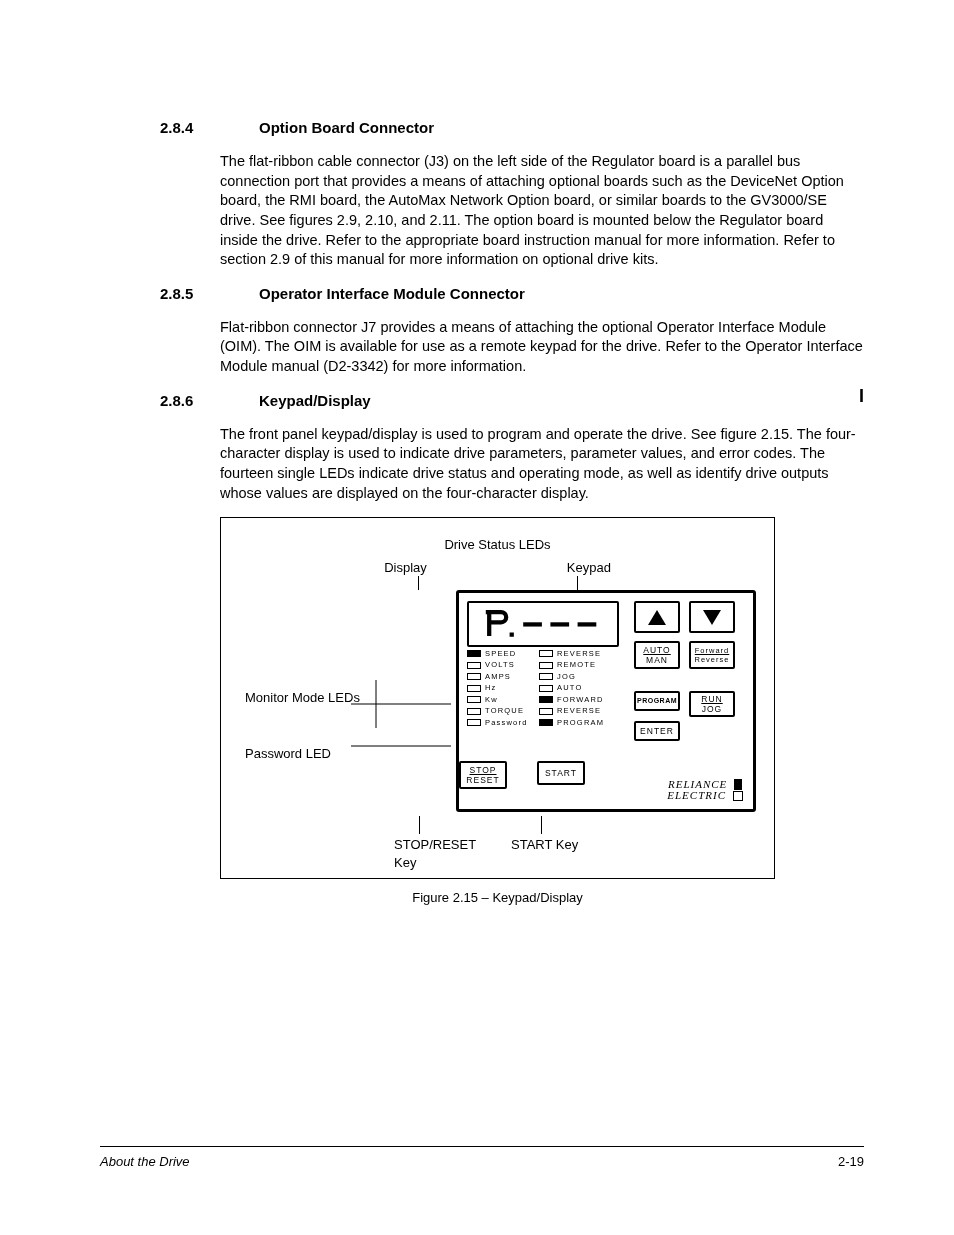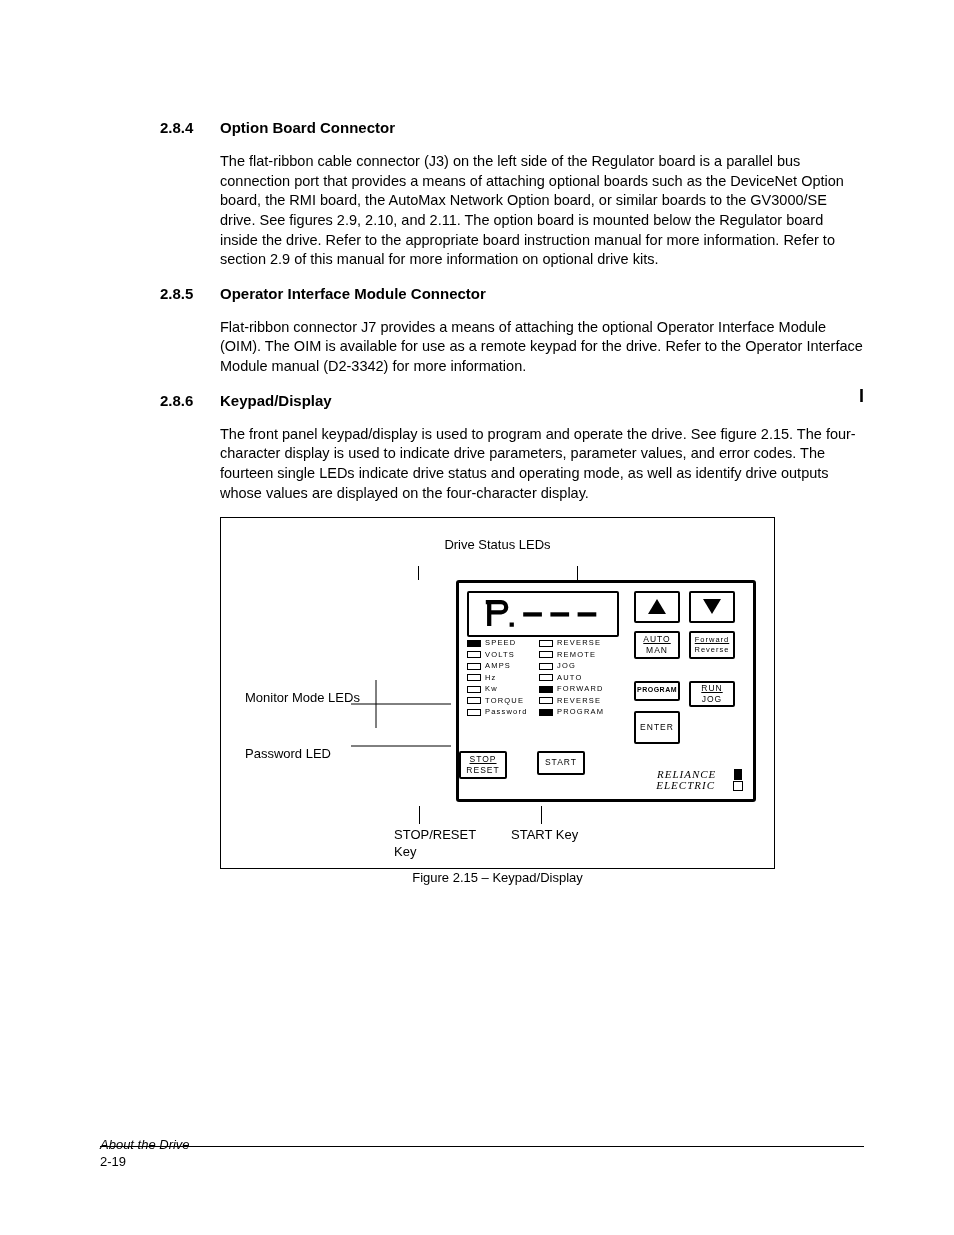--- a/index.html
+++ b/index.html
@@ -15,20 +15,21 @@
     height: 1235px;
     box-sizing: border-box;
     padding: 110px 90px 60px 220px;
     position: relative;
   }
   .sec-head {
     font-weight: bold;
     font-size: 15px;
     margin: 8px 0 14px -60px;
     display: flex;
+    gap: 39px;
   }
   .sec-num { width: 60px; flex-shrink: 0; }
   p.body { margin: 0 0 14px 0; }
   .right-mark {
     position: absolute;
     top: 384px;
     right: 90px;
     font-weight: bold;
     font-size: 18px;
   }
@@ -41,24 +42,24 @@
     width: 555px;
     border: 1px solid #000;
     background: #fff;
     position: relative;
     padding: 18px 18px 12px 18px;
     box-sizing: border-box;
   }
   .fig-caption {
     text-align: center;
     font-size: 13px;
-    margin-top: 0;
+    margin-top: 10px;
   }
   .top-labels { font-size: 13px; text-align: center; }
-  .top-row1 { margin-bottom: 12px; text-align: center; }
+  .top-row1 { margin-bottom: 5px; text-align: center; }
   .top-row2 { display: flex; justify-content: center; gap: 140px; }
   .leader-top { display:flex; justify-content:center; gap: 158px; height: 14px;}
   .leader-top div { width:1px; background:#000; height:14px; }
 
   .panel {
     border: 3px solid #000;
     border-radius: 3px;
     height: 222px;
     width: 300px;
     margin-left: auto;
@@ -111,36 +112,36 @@
   }
   .key .ul { text-decoration: underline; }
   .key.pad { padding: 2px 3px; }
 
   .k-up    { top: 8px;  left: 175px; width: 46px; height: 32px; }
   .k-down  { top: 8px;  left: 230px; width: 46px; height: 32px; }
   .k-auto  { top: 48px; left: 175px; width: 46px; height: 28px; }
   .k-fwd   { top: 48px; left: 230px; width: 46px; height: 28px; font-size: 7.5px; }
   .k-prog  { top: 98px; left: 175px; width: 46px; height: 20px; font-size:7px; font-weight:bold; letter-spacing:0.5px;}
   .k-run   { top: 98px; left: 230px; width: 46px; height: 26px; }
-  .k-ent   { top: 128px;left: 175px; width: 46px; height: 33px; }
+  .k-ent   { top: 128px;left: 175px; width: 46px; height: 20px; }
 
   .k-stop  { top: 168px;left: 0;  width: 48px; height: 28px; }
   .k-start { top: 168px;left: 78px;  width: 48px; height: 24px; }
 
   .brand {
     position: absolute;
     right: 10px; bottom: 8px;
     font-style: italic;
     font-family: "Times New Roman", serif;
     font-size: 11px;
     letter-spacing: 1px;
     text-align: center;
     line-height: 1;
   }
-  .brand .bl { display:flex; align-items:flex-end; gap:17px; justify-content:center;}
+  .brand .bl { display:flex; align-items:flex-end; gap:6px; justify-content:center;}
   .brand .blk { width: 8px; height: 11px; background:#000; display:inline-block; margin-left:1px;}
   .brand .sq  { width: 8px; height: 8px; border:1.5px solid #000; display:inline-block; margin-left:1px;}
 
   .side-labels {
     position: absolute;
     font-size: 13px;
     left: 24px;
     line-height: 1.3;
   }
   .sl-mon { top: 172px; }
@@ -163,21 +164,20 @@
     position: absolute;
     left: 100px; right: 90px; bottom: 88px;
     border-top: 1px solid #000;
   }
   .footer {
     position: absolute;
     left: 100px; right: 90px; bottom: 64px;
     display: flex;
     justify-content: space-between;
     font-size: 13px;
-    flex-direction: column;
   }
   .footer .ft-left { font-style: italic; }
 
   .tri-up, .tri-down { width:0; height:0; }
   .tri-up   { border-left:9px solid transparent; border-right:9px solid transparent; border-bottom:15px solid #000;}
   .tri-down { border-left:9px solid transparent; border-right:9px solid transparent; border-top:15px solid #000;}
 </style>
 </head>
 <body>
 
@@ -209,20 +209,24 @@
       <div class="side-labels sl-mon">Monitor Mode LEDs</div>
       <div class="side-labels sl-pw">Password LED</div>
       <svg style="position:absolute; left:0; top:0; width:100%; height:100%; pointer-events:none;">
         <line class="lead-line" x1="130" y1="186" x2="230" y2="186"></line>
         <line class="lead-line" x1="155" y1="162" x2="155" y2="210"></line>
         <line class="lead-line" x1="130" y1="228" x2="230" y2="228"></line>
       </svg>
 
       <div class="top-labels">
         <div class="top-row1">Drive Status LEDs</div>
+        <div class="top-row2">
+          <span>Display</span>
+          <span>Keypad</span>
+        </div>
         <div class="leader-top">
             <div></div>
             <div></div>
           </div>
       </div>
 
       <div class="panel">
 
         <div class="display-box">
           <svg viewBox="0 0 150 40">

